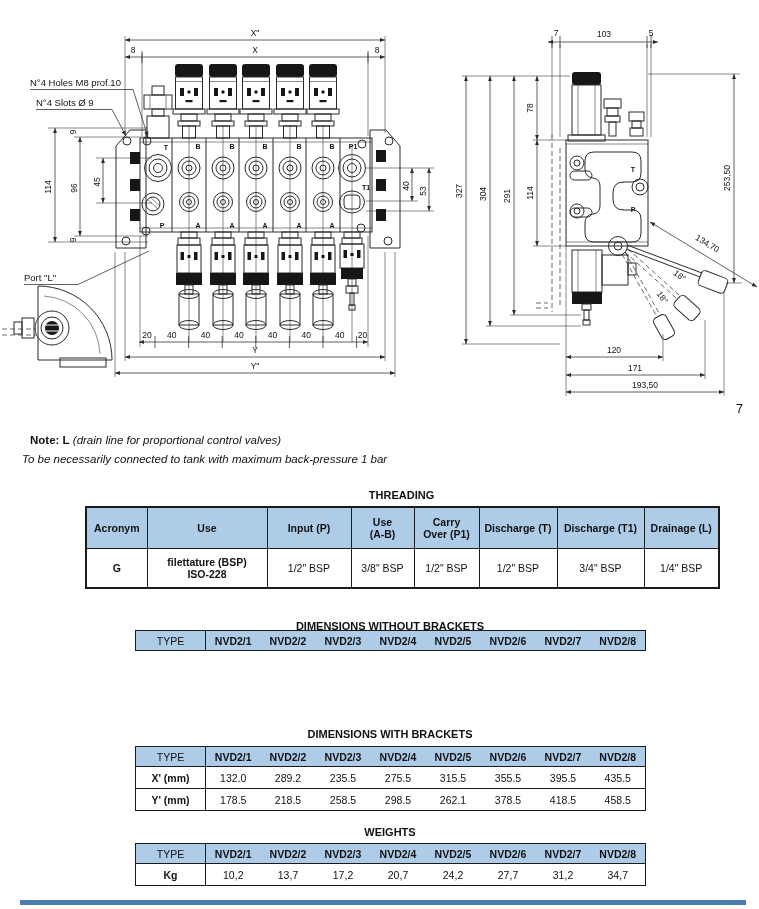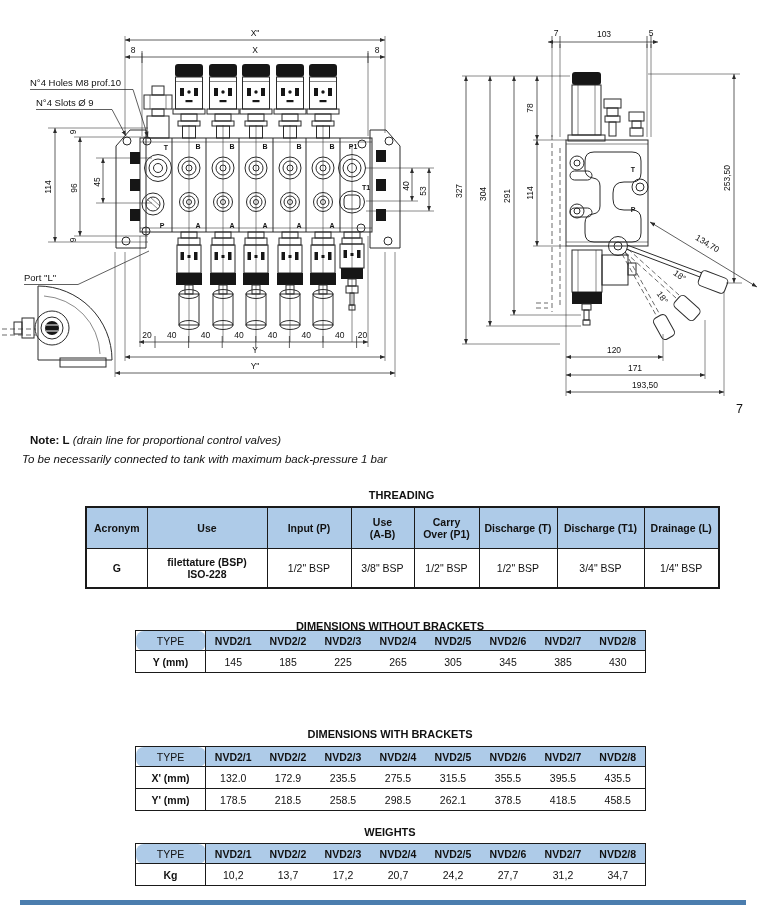--- a/index.html
+++ b/index.html
@@ -25,21 +25,21 @@
       font-size:10.5px;padding:0;vertical-align:middle;}
   .t-thread tr.hd th{background:#aecbe8;height:40px;font-weight:bold;}
   .t-thread td{height:38px;}
   .pre{white-space:pre-line;line-height:1.18;}
   .b{font-weight:bold;}
   .t-dim{width:510px;left:135px;border:1.8px solid #1a1a1a;}
   .t-dim td{text-align:center;font-size:10.5px;padding:0;height:21px;vertical-align:middle;}
   .t-dim tr.hd td{background:#aecbe8;height:19px;}
   .t-dim tr.hd td.mdl{font-weight:bold;}
   .t-dim tr+tr{border-top:1.2px solid #1a1a1a;}
-  .t-dim td.type{border-right:1.2px solid #1a1a1a;border-radius:8px;}
+  .t-dim td.type{border-right:1.2px solid #1a1a1a;}
   #dims-without-table{top:630px;}
   #dims-with-table{top:746px;}
   #weights-table{top:843px;}
   #threading-title{left:85px;width:633px;top:489px;}
   #dims-without-title{left:135px;width:510px;top:612px;margin-top:8px;}
   #dims-with-title{left:135px;width:510px;top:728px;}
   #weights-title{left:135px;width:510px;top:826px;}
   #page-number{position:absolute;left:736px;top:402px;font-size:12.5px;}
   #bottom-bar{position:absolute;left:20px;top:900px;width:726px;height:4.5px;background:#4b7dae;}
 </style>
@@ -493,31 +493,20 @@
     <td class="type">TYPE</td>
     <td class="mdl">NVD2/1</td>
     <td class="mdl">NVD2/2</td>
     <td class="mdl">NVD2/3</td>
     <td class="mdl">NVD2/4</td>
     <td class="mdl">NVD2/5</td>
     <td class="mdl">NVD2/6</td>
     <td class="mdl">NVD2/7</td>
     <td class="mdl">NVD2/8</td>
   </tr>
-  <tr>
-    <td class="type b">Y (mm)</td>
-    <td>145</td>
-    <td>185</td>
-    <td>225</td>
-    <td>265</td>
-    <td>305</td>
-    <td>345</td>
-    <td>385</td>
-    <td>430</td>
-  </tr>
   </tbody>
 </table>
 
 <div class="sec-title" id="dims-with-title">DIMENSIONS WITH BRACKETS</div>
 <table class="t-dim" id="dims-with-table">
   <colgroup>
     <col style="width:70px">
         <col style="width:55px">
         <col style="width:55px">
         <col style="width:55px">
@@ -535,21 +524,21 @@
     <td class="mdl">NVD2/3</td>
     <td class="mdl">NVD2/4</td>
     <td class="mdl">NVD2/5</td>
     <td class="mdl">NVD2/6</td>
     <td class="mdl">NVD2/7</td>
     <td class="mdl">NVD2/8</td>
   </tr>
   <tr>
     <td class="type b">X' (mm)</td>
     <td>132.0</td>
-    <td>172.9</td>
+    <td>289.2</td>
     <td>235.5</td>
     <td>275.5</td>
     <td>315.5</td>
     <td>355.5</td>
     <td>395.5</td>
     <td>435.5</td>
   </tr>
   <tr>
     <td class="type b">Y' (mm)</td>
     <td>178.5</td>

